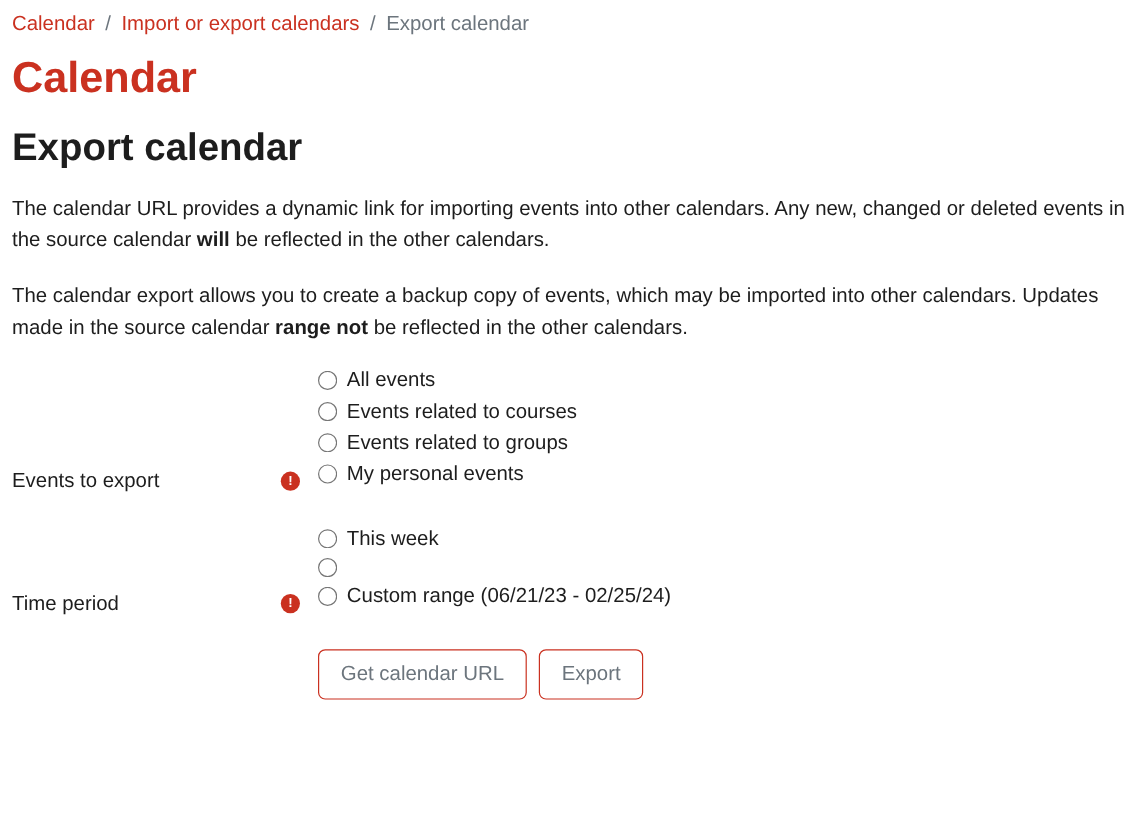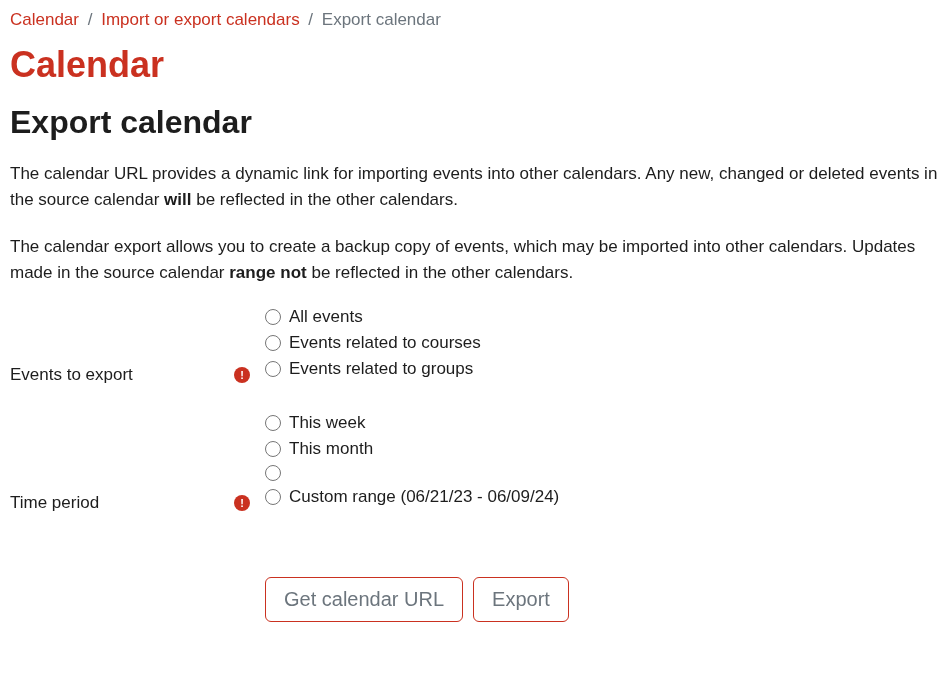--- a/index.html
+++ b/index.html
@@ -91,25 +91,24 @@
     .button-row {
       margin-left: 255px;
       display: flex;
       gap: 10px;
     }
     button.btn {
       background: #fff;
       border: 1px solid #ca3120;
       border-radius: 6px;
       padding: 10px 18px;
-      font-size: 20px;
+      font-size: 17px;
       color: #6c757d;
       cursor: pointer;
       font-family: inherit;
-      margin-top: 36px;
     }
     b { font-weight: 700; }
   </style>
 </head>
 <body>
 
 <nav class="breadcrumb">
   <a href="#">Calendar</a>
   <span class="sep">/</span>
   <a href="#">Import or export calendars</a>
@@ -139,43 +138,43 @@
       <span>All events</span>
     </label>
     <label class="radio-item">
       <input type="radio" name="events" style="">
       <span>Events related to courses</span>
     </label>
     <label class="radio-item">
       <input type="radio" name="events" style="">
       <span>Events related to groups</span>
     </label>
+    <label class="radio-item">
+      <input type="radio" name="events" style="">
+      <span>My personal events</span>
+    </label>
   </div>
 </div>
 
 <div class="form-row">
   <div class="form-label-col">
     <span class="form-label">Time period</span>
     <span class="required-icon">!</span>
   </div>
   <div class="form-input-col">
     <label class="radio-item">
       <input type="radio" name="period" style="">
       <span>This week</span>
     </label>
     <label class="radio-item">
       <input type="radio" name="period" style="">
-      <span>This month</span>
     </label>
     <label class="radio-item">
       <input type="radio" name="period" style="">
-    </label>
-    <label class="radio-item">
-      <input type="radio" name="period" style="">
-      <span>Custom range (06/21/23 - 06/09/24)</span>
+      <span>Custom range (06/21/23 - 02/25/24)</span>
     </label>
   </div>
 </div>
 
 <div class="button-row">
   <button class="btn">Get calendar URL</button>
   <button class="btn">Export</button>
 </div>
 
 </body></html>

